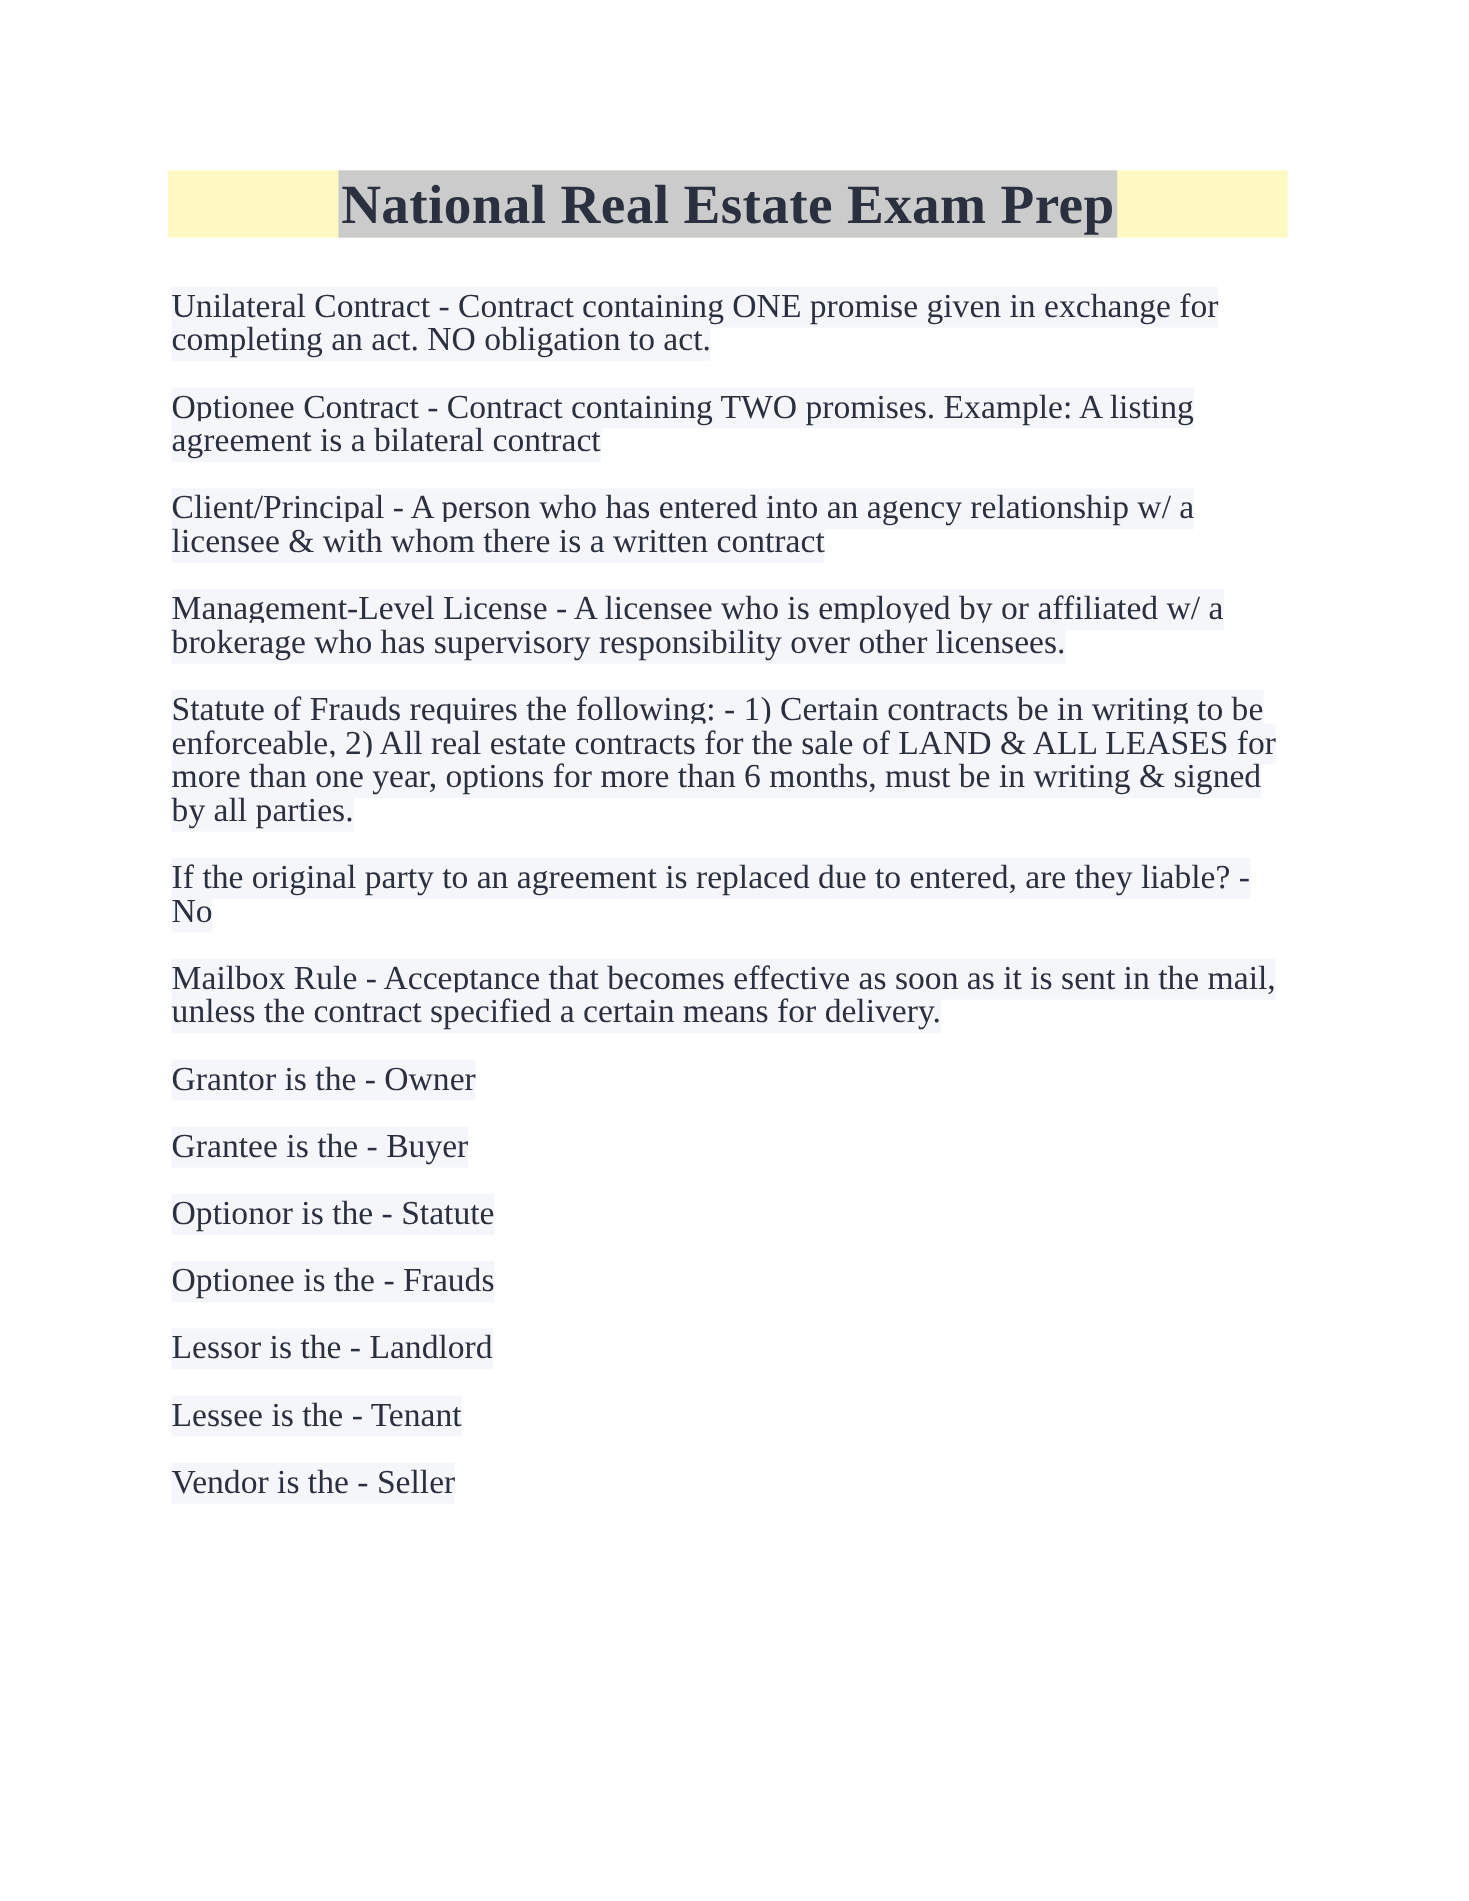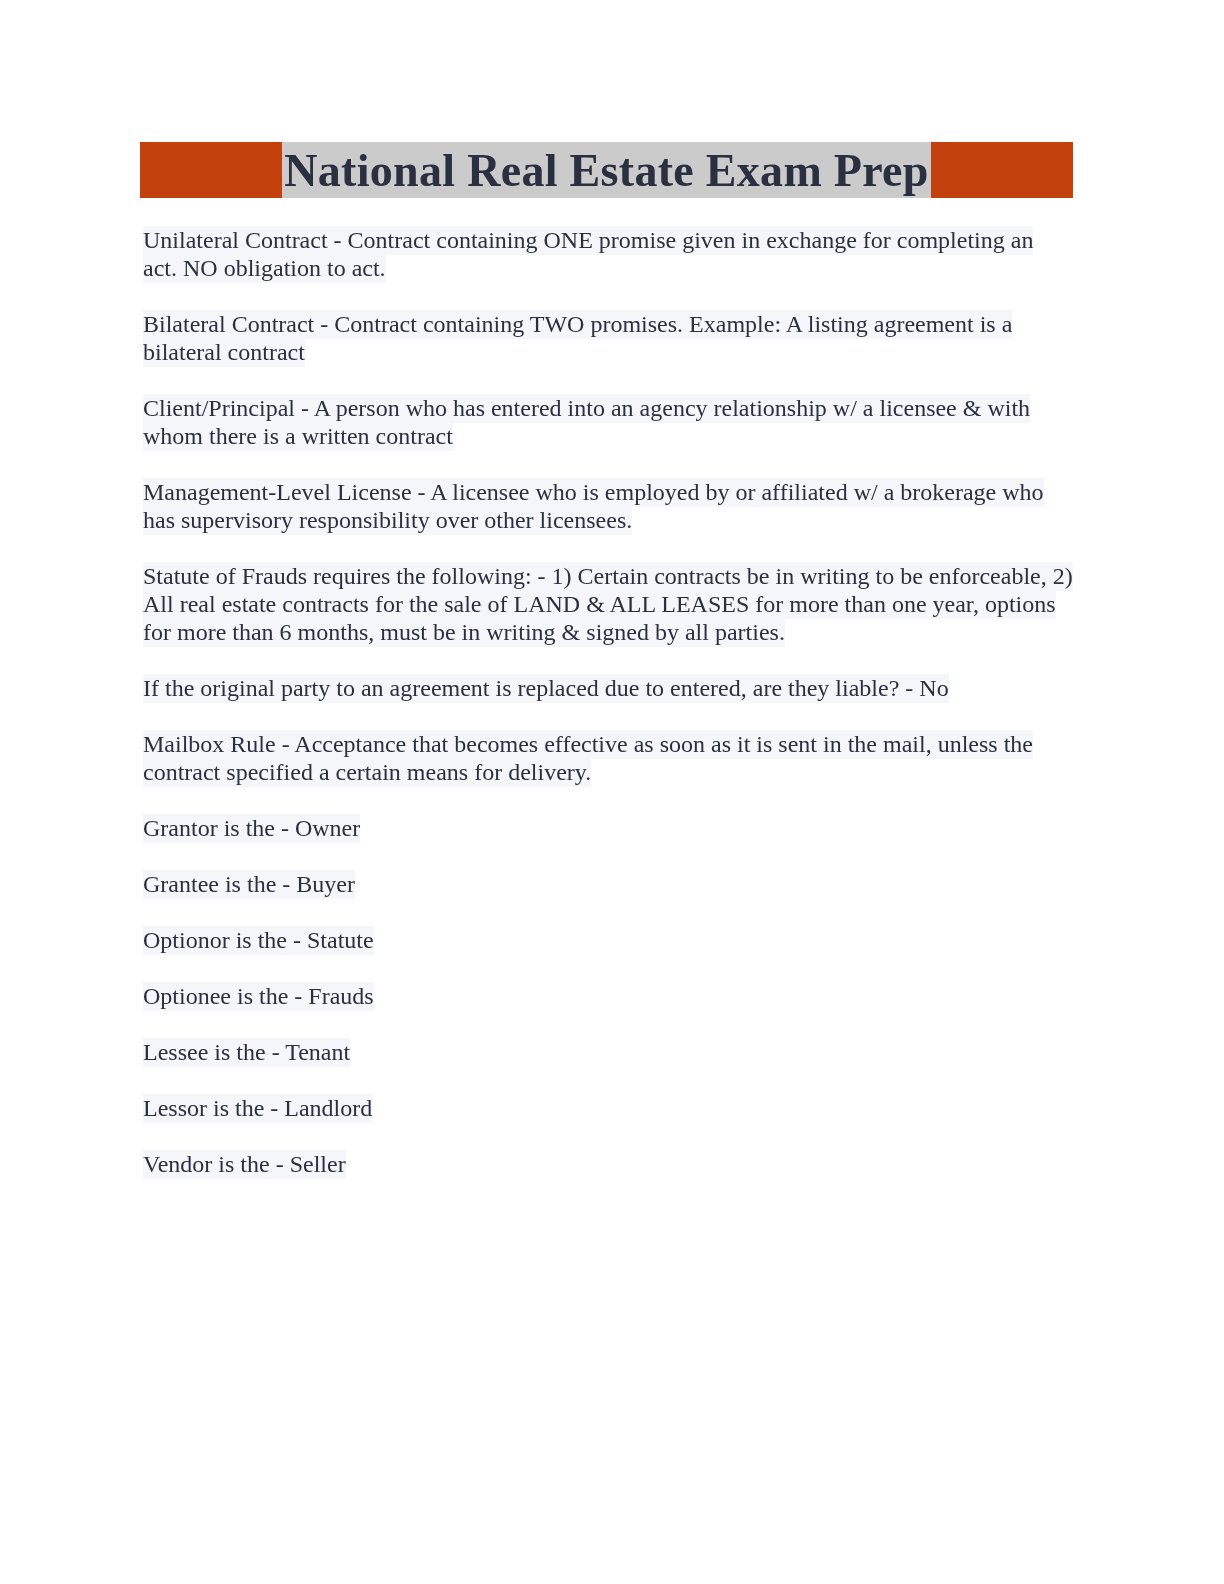--- a/index.html
+++ b/index.html
@@ -21,21 +21,21 @@
       top: 0;
       width: 1224px;
       height: 1584px;
     }
     .title-band {
       position: absolute;
       left: 140px;
       top: 142px;
       width: 933px;
       height: 56px;
-      background: #c2410c;
+      background: #fef9c3;
       text-align: center;
     }
     .title-text {
       display: inline-block;
       margin-top: 0;
       height: 56px;
       line-height: 58px;
       padding: 0 2px;
       background: #cbcbcb;
       font-family: "Liberation Serif", "DejaVu Serif", serif;
@@ -46,49 +46,49 @@
       white-space: nowrap;
     }
     .entries {
       position: absolute;
       left: 143px;
       top: 226px;
       width: 930px;
     }
     .entry {
       font-family: "Liberation Serif", "DejaVu Serif", serif;
-      font-size: 24px;
+      font-size: 28px;
       line-height: 28px;
-      margin: 0 0 28px 0;
+      margin: 16px 0 28px 0;
       padding: 0;
     }
     .entry .hl {
       background: #f5f6fa;
       box-decoration-break: clone;
       -webkit-box-decoration-break: clone;
       padding: 1px 0 2px 0;
     }
   </style>
 </head>
 <body>
 
 <div class="page">
   <div class="title-band">
     <span class="title-text">National Real Estate Exam Prep</span>
   </div>
 
   <div class="entries">
     <p class="entry"><span class="hl">Unilateral Contract - Contract containing ONE promise given in exchange for completing an act. NO obligation to act.</span></p>
-    <p class="entry"><span class="hl">Bilateral Contract - Contract containing TWO promises. Example: A listing agreement is a bilateral contract</span></p>
+    <p class="entry"><span class="hl">Optionee Contract - Contract containing TWO promises. Example: A listing agreement is a bilateral contract</span></p>
     <p class="entry"><span class="hl">Client/Principal - A person who has entered into an agency relationship w/ a licensee &amp; with whom there is a written contract</span></p>
     <p class="entry"><span class="hl">Management-Level License - A licensee who is employed by or affiliated w/ a brokerage who has supervisory responsibility over other licensees.</span></p>
     <p class="entry"><span class="hl">Statute of Frauds requires the following: - 1) Certain contracts be in writing to be enforceable, 2) All real estate contracts for the sale of LAND &amp; ALL LEASES for more than one year, options for more than 6 months, must be in writing &amp; signed by all parties.</span></p>
     <p class="entry"><span class="hl">If the original party to an agreement is replaced due to entered, are they liable? - No</span></p>
     <p class="entry"><span class="hl">Mailbox Rule - Acceptance that becomes effective as soon as it is sent in the mail, unless the contract specified a certain means for delivery.</span></p>
     <p class="entry"><span class="hl">Grantor is the - Owner</span></p>
     <p class="entry"><span class="hl">Grantee is the - Buyer</span></p>
     <p class="entry"><span class="hl">Optionor is the - Statute</span></p>
     <p class="entry"><span class="hl">Optionee is the - Frauds</span></p>
+    <p class="entry"><span class="hl">Lessor is the - Landlord</span></p>
     <p class="entry"><span class="hl">Lessee is the - Tenant</span></p>
-    <p class="entry"><span class="hl">Lessor is the - Landlord</span></p>
     <p class="entry"><span class="hl">Vendor is the - Seller</span></p>
   </div>
 </div>
 
 </body></html>

